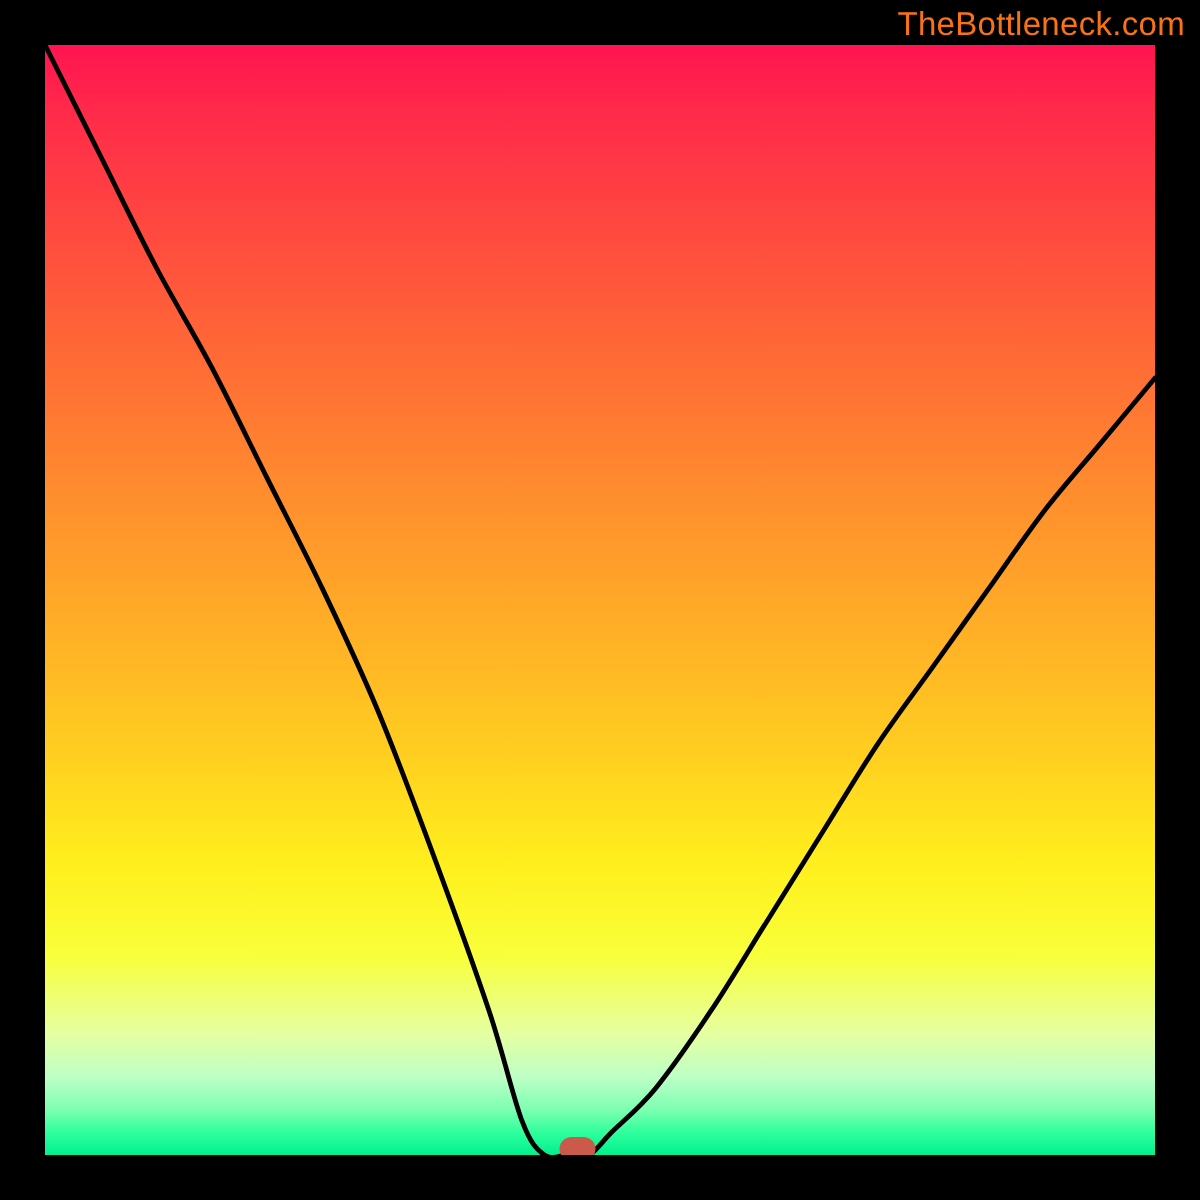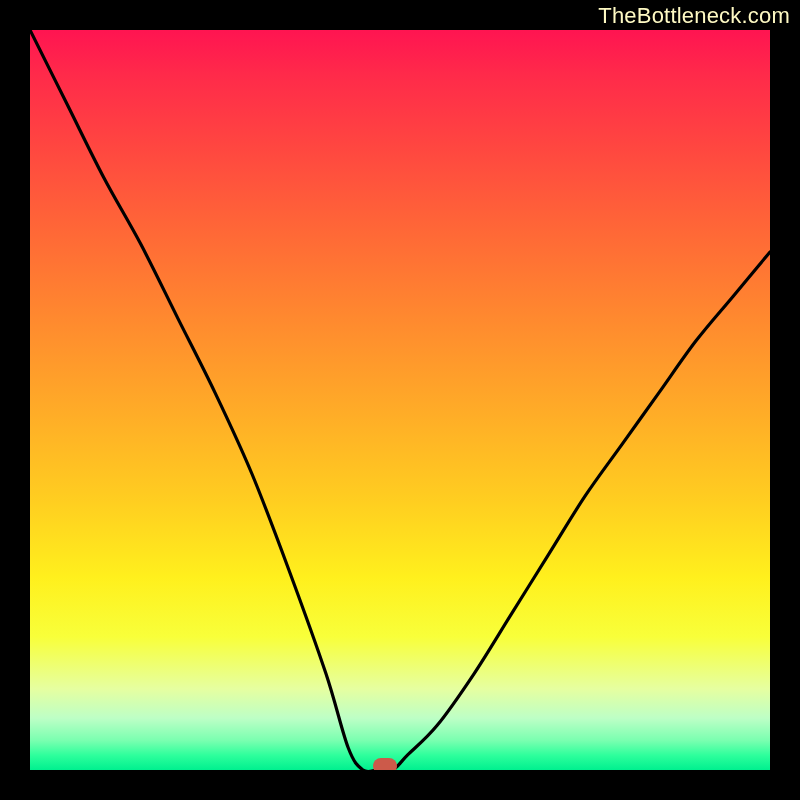--- a/index.html
+++ b/index.html
@@ -14,21 +14,21 @@
   .frame {
     position: relative;
     width: 800px;
     height: 800px;
     background: #000;
   }
   .watermark {
     position: absolute;
     top: 3px;
     right: 10px;
-    color: #fef9c3;
+    color: #f97316;
     font-size: 22px;
     font-weight: 500;
     letter-spacing: 0.2px;
     z-index: 5;
   }
   .plot-area {
     position: absolute;
     left: 30px;
     top: 30px;
     width: 740px;

